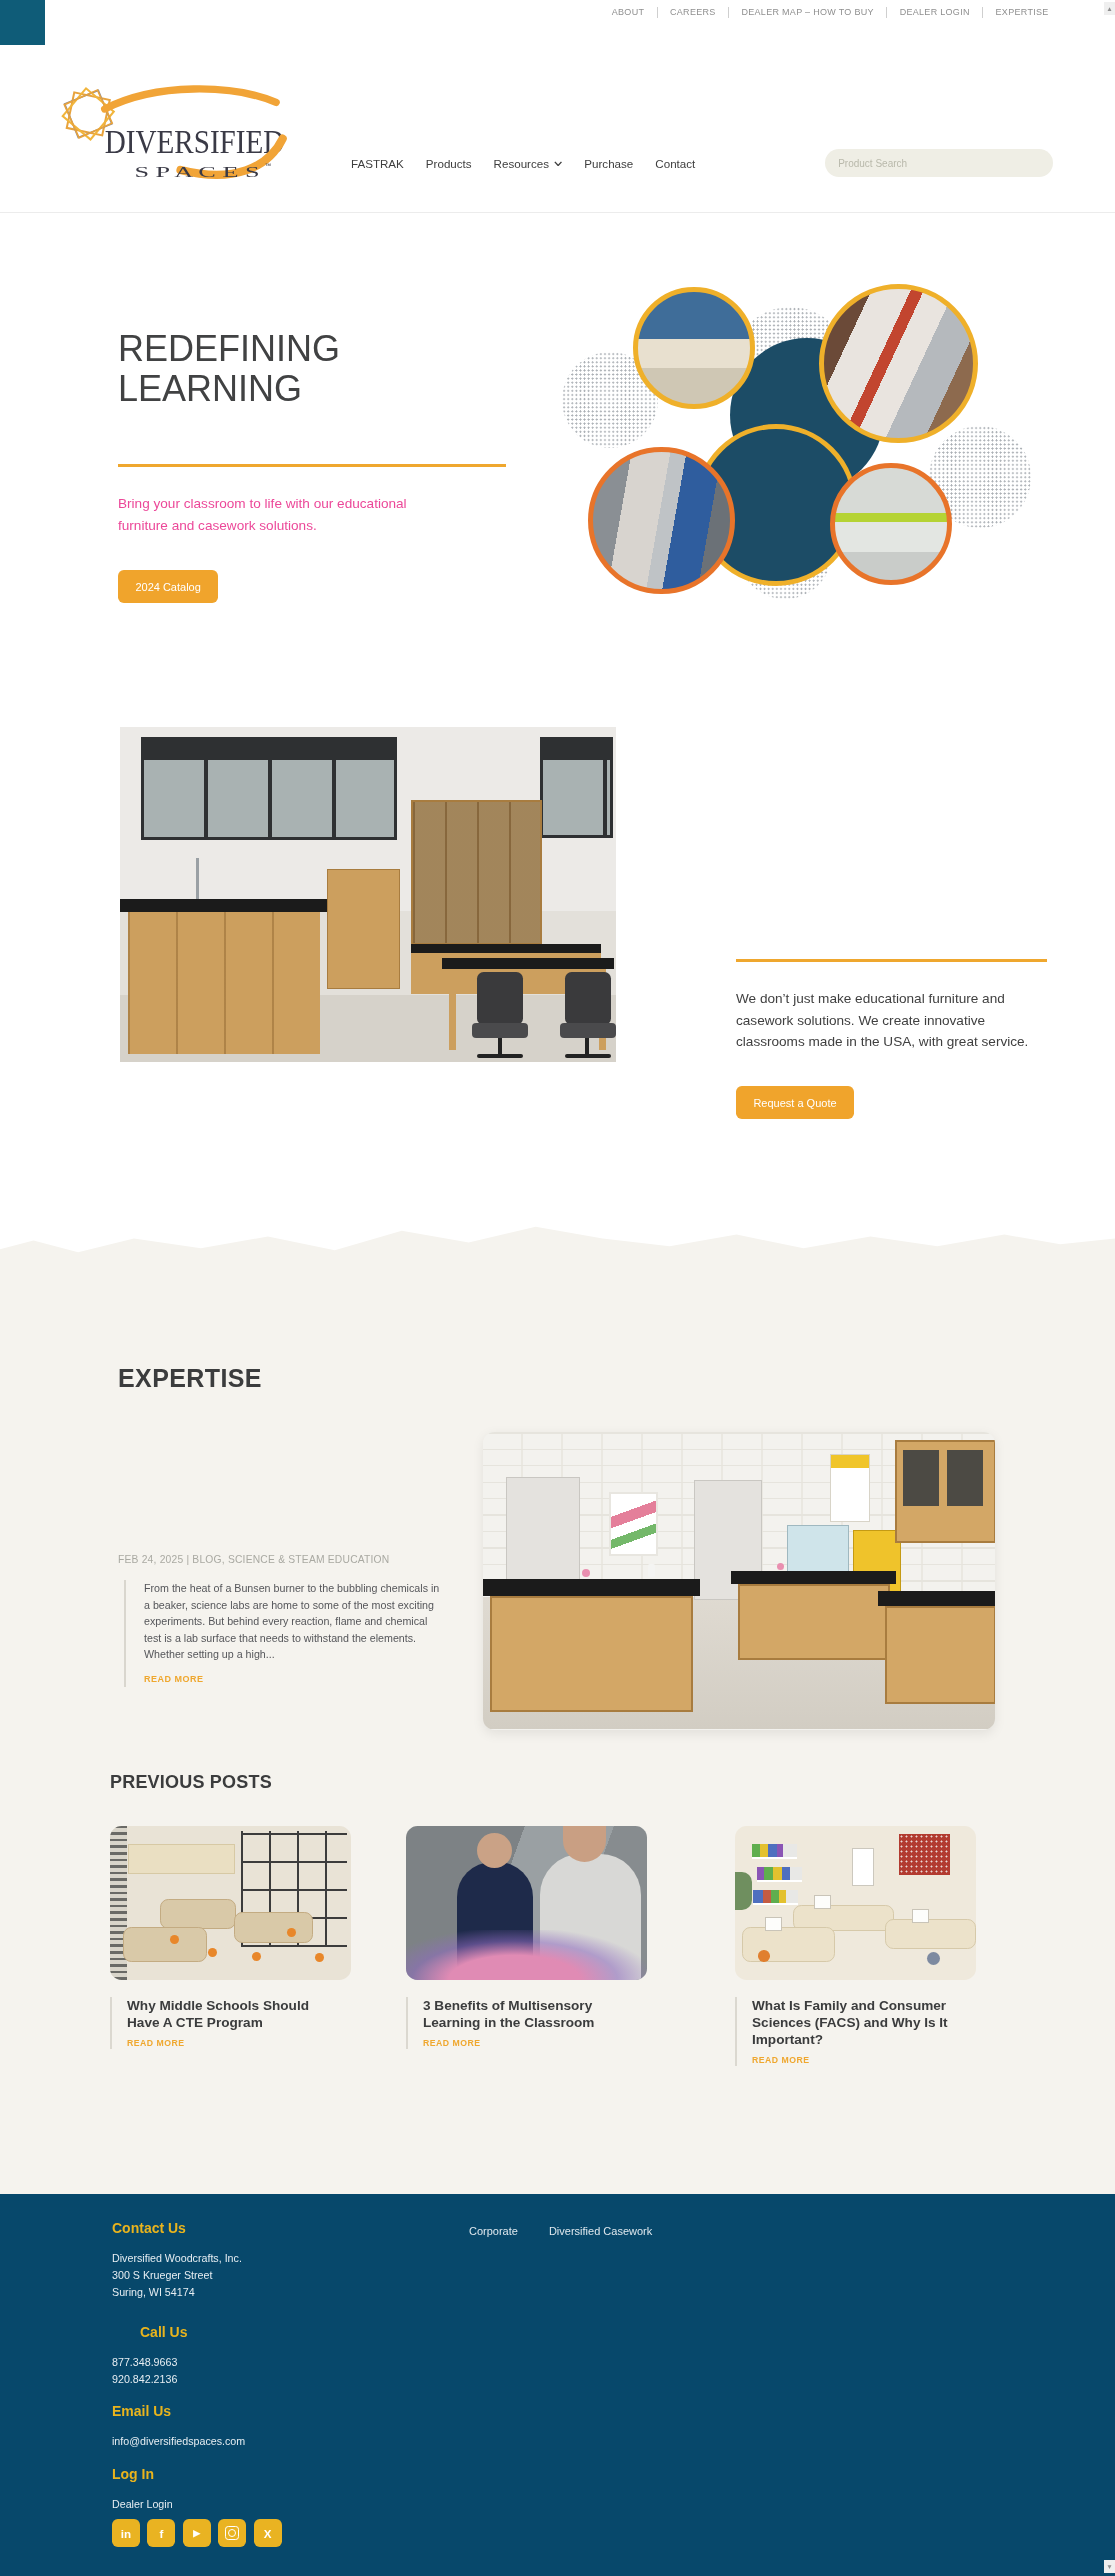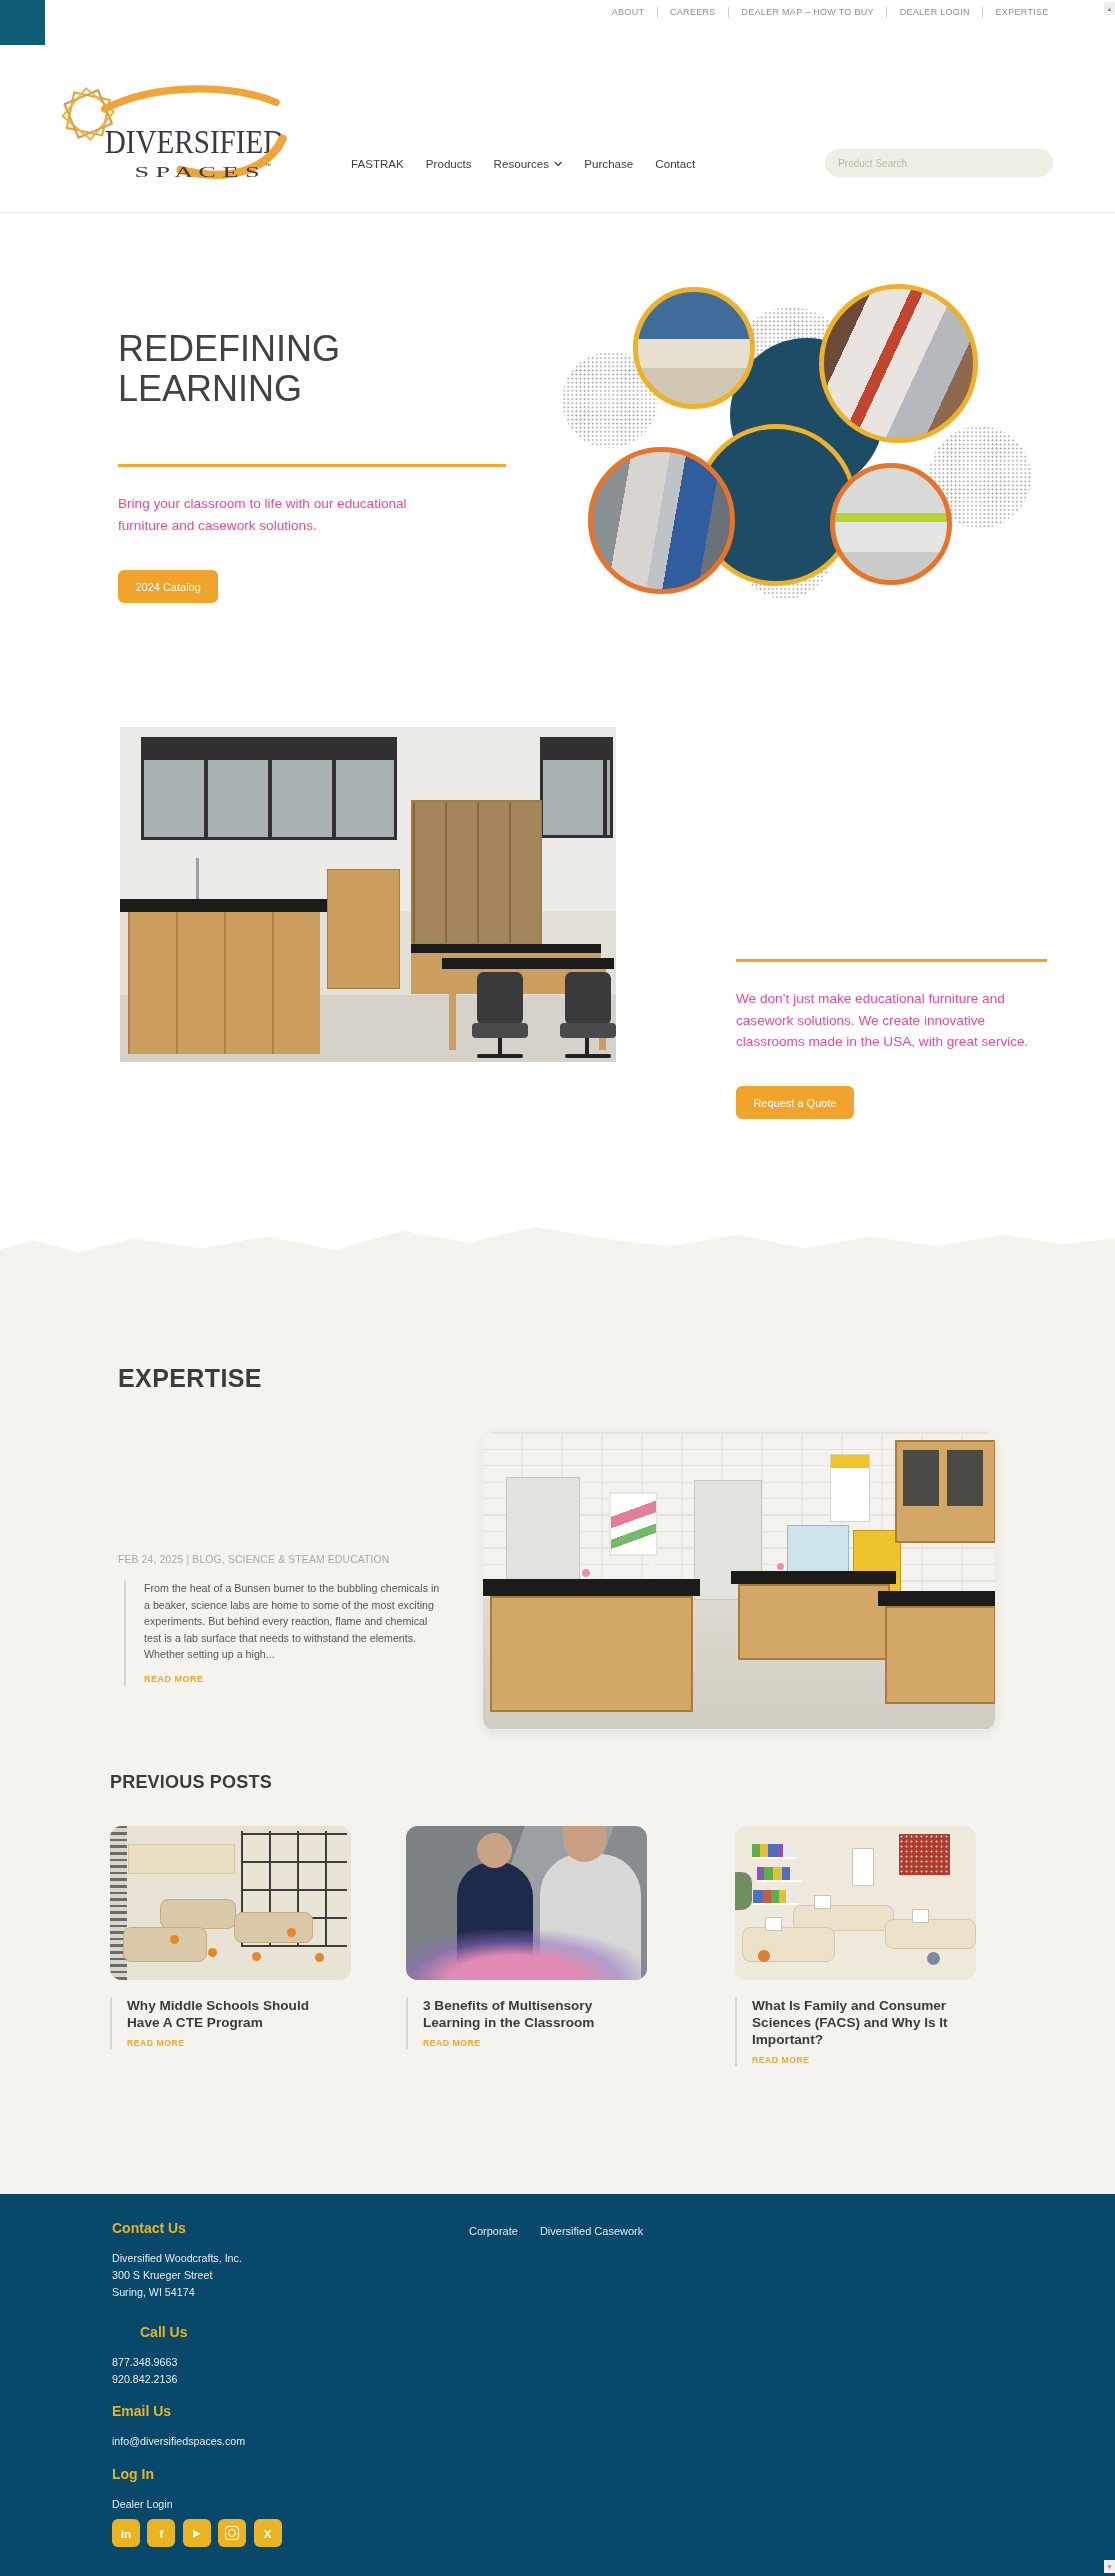--- a/index.html
+++ b/index.html
@@ -33,21 +33,21 @@
   .dotted{background-image:radial-gradient(#9aa0a6 0.8px, transparent 1.1px);background-size:4.1px 4.1px;opacity:.85;}
   .ring-gold{border:5.8px solid #EFB02A;box-sizing:border-box;}
   .ring-orange{border:5.8px solid #E8742A;box-sizing:border-box;}
   .photo{overflow:hidden;}
 
   
   .scene{overflow:hidden;}
   .scene-lab{position:absolute;left:120px;top:727px;width:496px;height:335px;background:linear-gradient(#eceae7 0 55%,#e3e0da 55% 80%,#d6d2ca 80%);}
   .dyn-title{position:absolute;left:736px;top:785px;width:331px;font-size:35px;line-height:39px;color:#414243;}
   .dyn-underline{position:absolute;left:736px;top:959px;width:311px;height:3.3px;background:#EFA72E;}
-  .dyn-body{position:absolute;left:736px;top:988px;width:307px;font-size:13.6px;line-height:21.5px;color:#ec4899;}
+  .dyn-body{position:absolute;left:736px;top:988px;width:307px;font-size:13.6px;line-height:21.5px;color:#404040;}
   .dyn-cta{position:absolute;left:736px;top:1086px;}
 
   
   .beige{position:absolute;left:0;top:1215px;width:1116px;height:979px;background:#F5F3EE;
     clip-path:polygon(0% 3.5%,3% 2.6%,7% 3.8%,12% 2.4%,18% 3.4%,24% 2.2%,30% 3.6%,36% 1.6%,42% 2.8%,48% 1.2%,54% 2.4%,60% 3.2%,66% 2.0%,72% 3.4%,78% 2.2%,84% 3.2%,90% 2.0%,95% 3.0%,100% 2.4%,100% 100%,0% 100%);}
   .xp-heading{position:absolute;left:118px;top:1364px;font-size:25px;font-weight:bold;color:#3b3c3d;letter-spacing:0.4px;}
   .xp-title{position:absolute;left:118px;top:1464px;width:339px;font-size:23px;line-height:27px;font-weight:bold;color:#3b3c3d;cursor:pointer;}
   .xp-meta{position:absolute;left:118px;top:1554px;font-size:10.3px;color:#a9a9a2;letter-spacing:0.2px;}
   .xp-excerpt{position:absolute;left:124px;top:1580px;width:302px;border-left:2.5px solid #d9d6ce;padding-left:18px;font-size:10.7px;line-height:16.5px;color:#55565a;}
   .readmore{display:inline-block;margin-top:8.3px;font-size:9px;font-weight:bold;color:#EFA72E;letter-spacing:0.5px;cursor:pointer;}
@@ -59,21 +59,21 @@
   .card{position:absolute;top:1826px;width:241px;}
   .card-img{width:241px;height:154px;border-radius:11.6px;overflow:hidden;position:relative;cursor:pointer;}
   .card-body{margin-top:16.5px;border-left:2.5px solid #dbd8d0;padding-left:15px;}
   .card-title{font-size:13.6px;font-weight:bold;line-height:17.4px;color:#3b3c3d;width:198px;cursor:pointer;}
   .card .readmore{font-size:8.7px;margin-top:6.6px;}
 
   
   .footer{position:absolute;left:0;top:2194px;width:1116px;height:382px;background:#07486B;}
   .f-h{font-size:14px;font-weight:bold;color:#E9B41D;position:absolute;left:112px;}
   .f-t{font-size:10.7px;color:#E6EDF2;position:absolute;left:112px;line-height:17.4px;}
-  .f-links{position:absolute;left:469px;top:2225px;display:flex;gap:22px;}
+  .f-links{position:absolute;left:469px;top:2225px;display:flex;gap:31px;}
   .f-links span{font-size:11px;color:#dfe8ee;cursor:pointer;}
   .social{position:absolute;left:112px;top:2519px;display:flex;gap:7.4px;}
   .soc{width:28px;height:28px;border-radius:5.8px;background:#E9B322;color:#fff;display:flex;align-items:center;justify-content:center;font-size:11.6px;font-weight:bold;cursor:pointer;}
   .soc .yt{font-size:9px;}
   .ig-glyph{width:11.6px;height:11.6px;border:1.7px solid #fff;border-radius:3.3px;position:relative;}
   .ig-glyph::after{content:'';position:absolute;inset:1.7px;border:1.7px solid #fff;border-radius:50%;}
 
   
   .sb-arrow{position:absolute;right:0.8px;width:11.6px;height:13.2px;background:#efefef;color:#8e8e8e;font-size:6.6px;display:flex;align-items:center;justify-content:center;cursor:pointer;}
 

